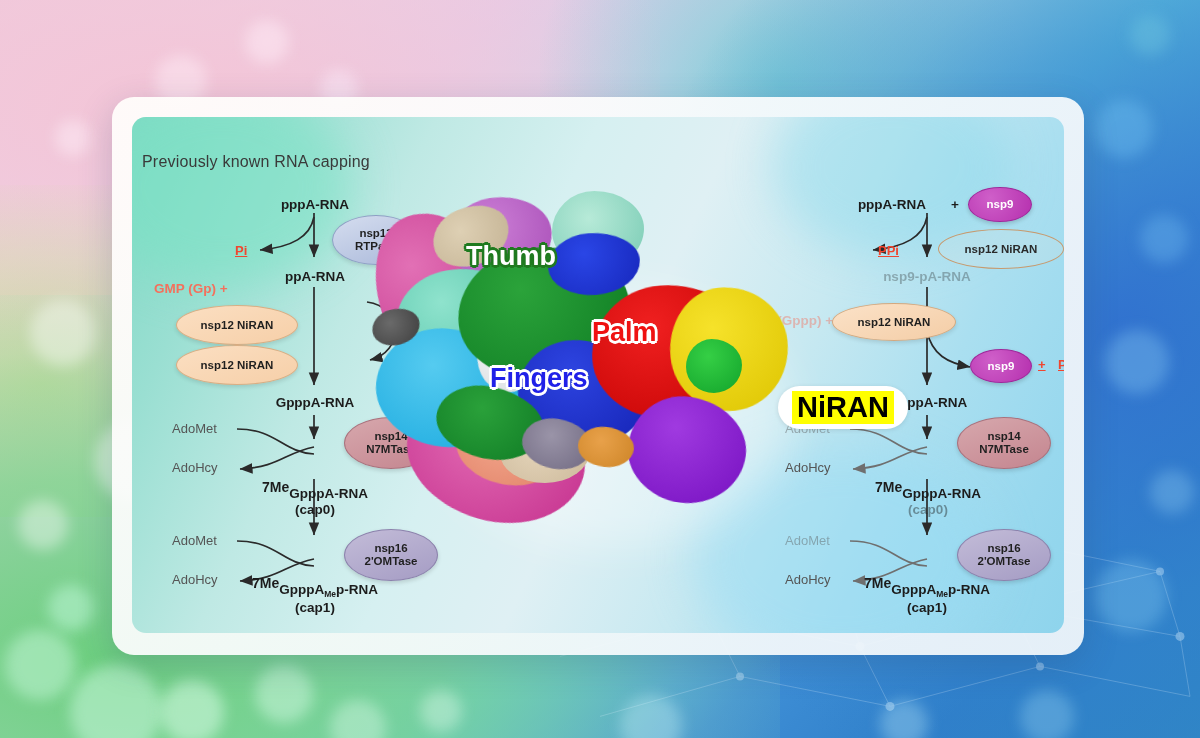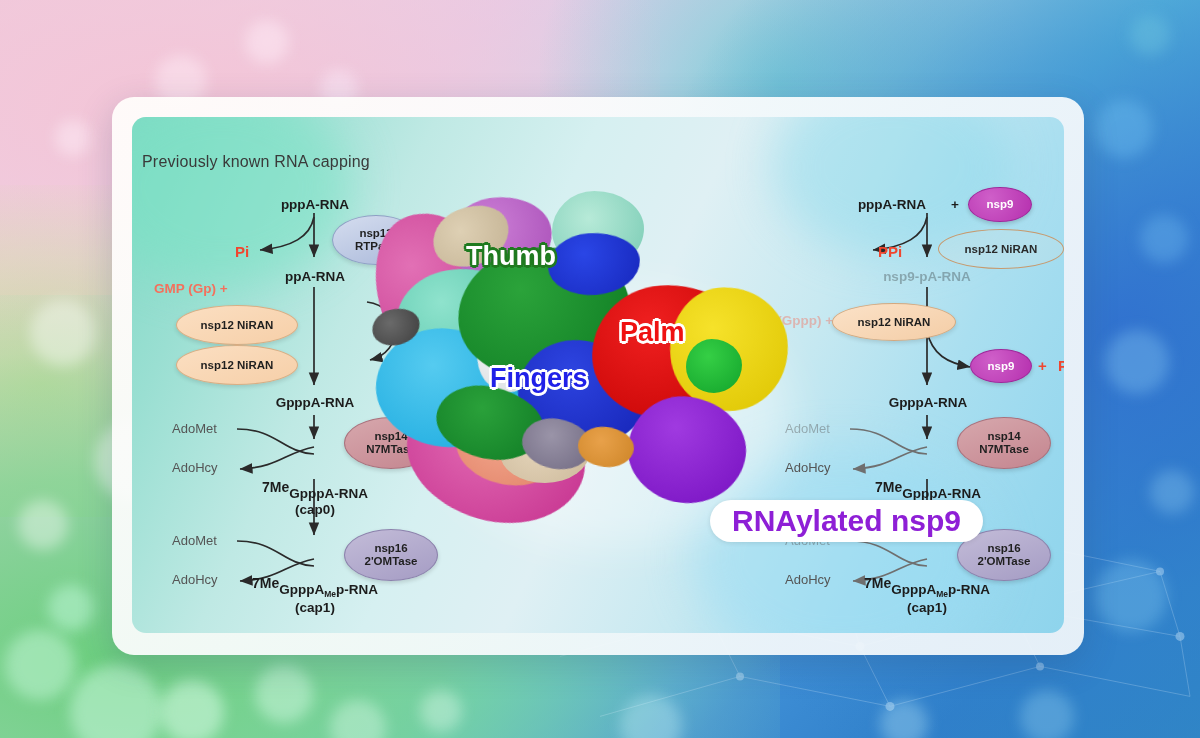--- a/index.html
+++ b/index.html
@@ -59,21 +59,21 @@
   .node{
     position:absolute;font-size:13.5px;font-weight:bold;color:#1c1c1c;white-space:nowrap;
     text-align:center;line-height:1.22;
   }
   .node .sup{font-size:14px;vertical-align:super;font-weight:bold;}
   .node .sub{font-size:8.5px;vertical-align:sub;font-weight:bold;}
   .cof{
     position:absolute;font-size:13px;color:#555;white-space:nowrap;
   }
   .red{
-    position:absolute;font-size:15px;font-weight:bold;color:#f0462f;white-space:nowrap;
+    position:absolute;font-size:13px;font-weight:bold;color:#f0462f;white-space:nowrap;text-decoration:underline;
   }
   .redlt{
     position:absolute;font-size:13.5px;font-weight:bold;color:#f4705c;white-space:nowrap;
   }
   .faded{opacity:.30;}
   .faded2{opacity:.42;}
 
   
   .enz{
     position:absolute;border-radius:50%;display:flex;flex-direction:column;
@@ -99,21 +99,20 @@
   .slabel{position:absolute;font-weight:bold;white-space:nowrap;}
   #lbl-thumb{
     font-size:27px;color:#ffffff;
     text-shadow:-2px -2px 0 #1f7a1f,2px -2px 0 #1f7a1f,-2px 2px 0 #1f7a1f,2px 2px 0 #1f7a1f,
                 0 -2.6px 0 #1f7a1f,0 2.6px 0 #1f7a1f,-2.6px 0 0 #1f7a1f,2.6px 0 0 #1f7a1f;
   }
   #lbl-palm{
     font-size:27px;color:#ef1111;
     text-shadow:-2px -2px 0 #fff,2px -2px 0 #fff,-2px 2px 0 #fff,2px 2px 0 #fff,
                 0 -2.6px 0 #fff,0 2.6px 0 #fff,-2.6px 0 0 #fff,2.6px 0 0 #fff;
-    margin-left:28px;
   }
   #lbl-fingers{
     font-size:27px;color:#2020e8;
     text-shadow:-2px -2px 0 #fff,2px -2px 0 #fff,-2px 2px 0 #fff,2px 2px 0 #fff,
                 0 -2.6px 0 #fff,0 2.6px 0 #fff,-2.6px 0 0 #fff,2.6px 0 0 #fff;
     padding-left:24px;
   }
 
   
   .ovl{
@@ -365,15 +364,17 @@
     <div class="blob" style="left:316px;top:150px;width:56px;height:54px;background:radial-gradient(circle at 40% 32%,#35cf45,#12a32b);filter:blur(.6px);"></div>
     <div class="blob" style="left:258px;top:208px;width:118px;height:106px;background:radial-gradient(circle at 38% 30%,#a03ae0,#7610c0);filter:blur(.6px);transform:rotate(8deg);"></div>
     <div class="blob" style="left:152px;top:230px;width:70px;height:50px;background:radial-gradient(circle at 40% 35%,#9a94a8,#6f6880);filter:blur(.6px);transform:rotate(10deg);"></div>
     <div class="blob" style="left:208px;top:238px;width:56px;height:40px;background:radial-gradient(circle at 40% 35%,#e8a14a,#cd8426);filter:blur(.6px);transform:rotate(6deg);"></div>
 
     <div class="slabel" id="lbl-thumb" style="left:96px;top:52px;">Thumb</div>
     <div class="slabel" id="lbl-palm" style="left:222px;top:128px;">Palm</div>
     <div class="slabel" id="lbl-fingers" style="left:96px;top:174px;">Fingers</div>
   </div>
 
-  <div class="ovl" id="ovl-rnaylated" style="left:578px;top:383px;">RNAylated nsp9</div>
+  <div class="ovl" id="ovl-niran" style="left:646px;top:269px;">
+    <span class="hl">NiRAN</span>
+  </div>
 
 </div>
 
 </body></html>

